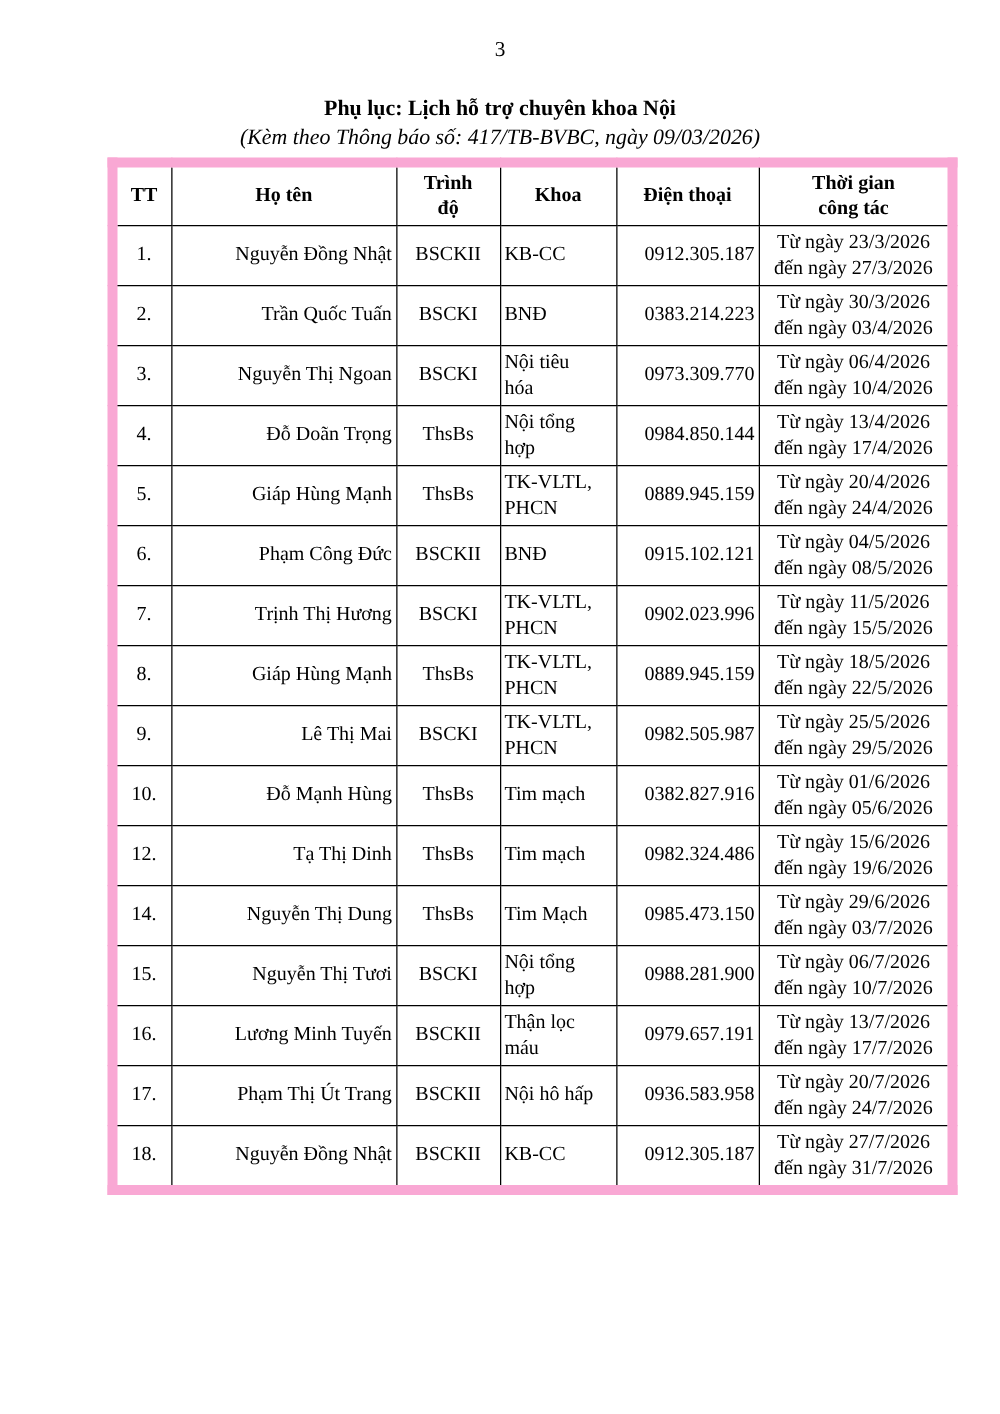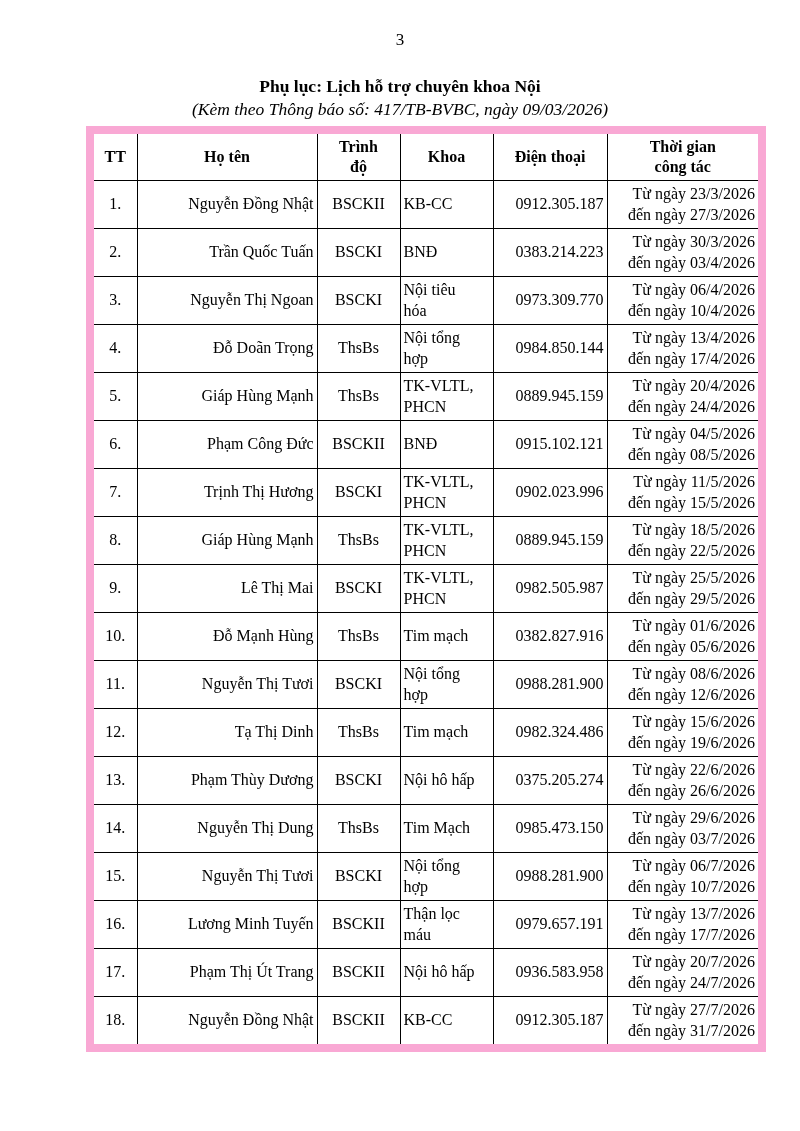--- a/index.html
+++ b/index.html
@@ -68,21 +68,21 @@
   col.c-name { width: 180px; }
   col.c-deg  { width: 83px; }
   col.c-dept { width: 93px; }
   col.c-phone{ width: 114px; }
   col.c-time { width: 155px; }
   td.cell-tt    { text-align: center; }
   td.cell-name  { text-align: right; padding-left: 11px; }
   td.cell-degree{ text-align: center; }
   td.cell-dept  { }
   td.cell-phone { text-align: right; }
-  td.cell-time  { text-align: right; margin-left: 12px; }
+  td.cell-time  { text-align: center; margin-left: 12px; }
 </style>
 </head>
 <body>
 
 <div class="page">
 
   <div class="page-number">3</div>
 
   <div class="title-block">
     <div class="title-line">Phụ lục: Lịch hỗ trợ chuyên khoa Nội</div>
@@ -210,50 +210,31 @@
     <tr>
       <td class="cell-tt">10.</td>
       <td class="cell-name">Đỗ Mạnh Hùng</td>
       <td class="cell-degree">ThsBs</td>
       <td class="cell-dept">Tim mạch</td>
       <td class="cell-phone">0382.827.916</td>
       <td class="cell-time">Từ ngày 01/6/2026
 đến ngày 05/6/2026</td>
     </tr>
 
-    <tr>
-      <td class="cell-tt">11.</td>
-      <td class="cell-name">Nguyễn Thị Tươi</td>
-      <td class="cell-degree">BSCKI</td>
-      <td class="cell-dept">Nội tổng
-hợp</td>
-      <td class="cell-phone">0988.281.900</td>
-      <td class="cell-time">Từ ngày 08/6/2026
-đến ngày 12/6/2026</td>
-    </tr>
 
     <tr>
       <td class="cell-tt">12.</td>
       <td class="cell-name">Tạ Thị Dinh</td>
       <td class="cell-degree">ThsBs</td>
       <td class="cell-dept">Tim mạch</td>
       <td class="cell-phone">0982.324.486</td>
       <td class="cell-time">Từ ngày 15/6/2026
 đến ngày 19/6/2026</td>
     </tr>
 
-    <tr>
-      <td class="cell-tt">13.</td>
-      <td class="cell-name">Phạm Thùy Dương</td>
-      <td class="cell-degree">BSCKI</td>
-      <td class="cell-dept">Nội hô hấp</td>
-      <td class="cell-phone">0375.205.274</td>
-      <td class="cell-time">Từ ngày 22/6/2026
-đến ngày 26/6/2026</td>
-    </tr>
 
     <tr>
       <td class="cell-tt">14.</td>
       <td class="cell-name">Nguyễn Thị Dung</td>
       <td class="cell-degree">ThsBs</td>
       <td class="cell-dept">Tim Mạch</td>
       <td class="cell-phone">0985.473.150</td>
       <td class="cell-time">Từ ngày 29/6/2026
 đến ngày 03/7/2026</td>
     </tr>

